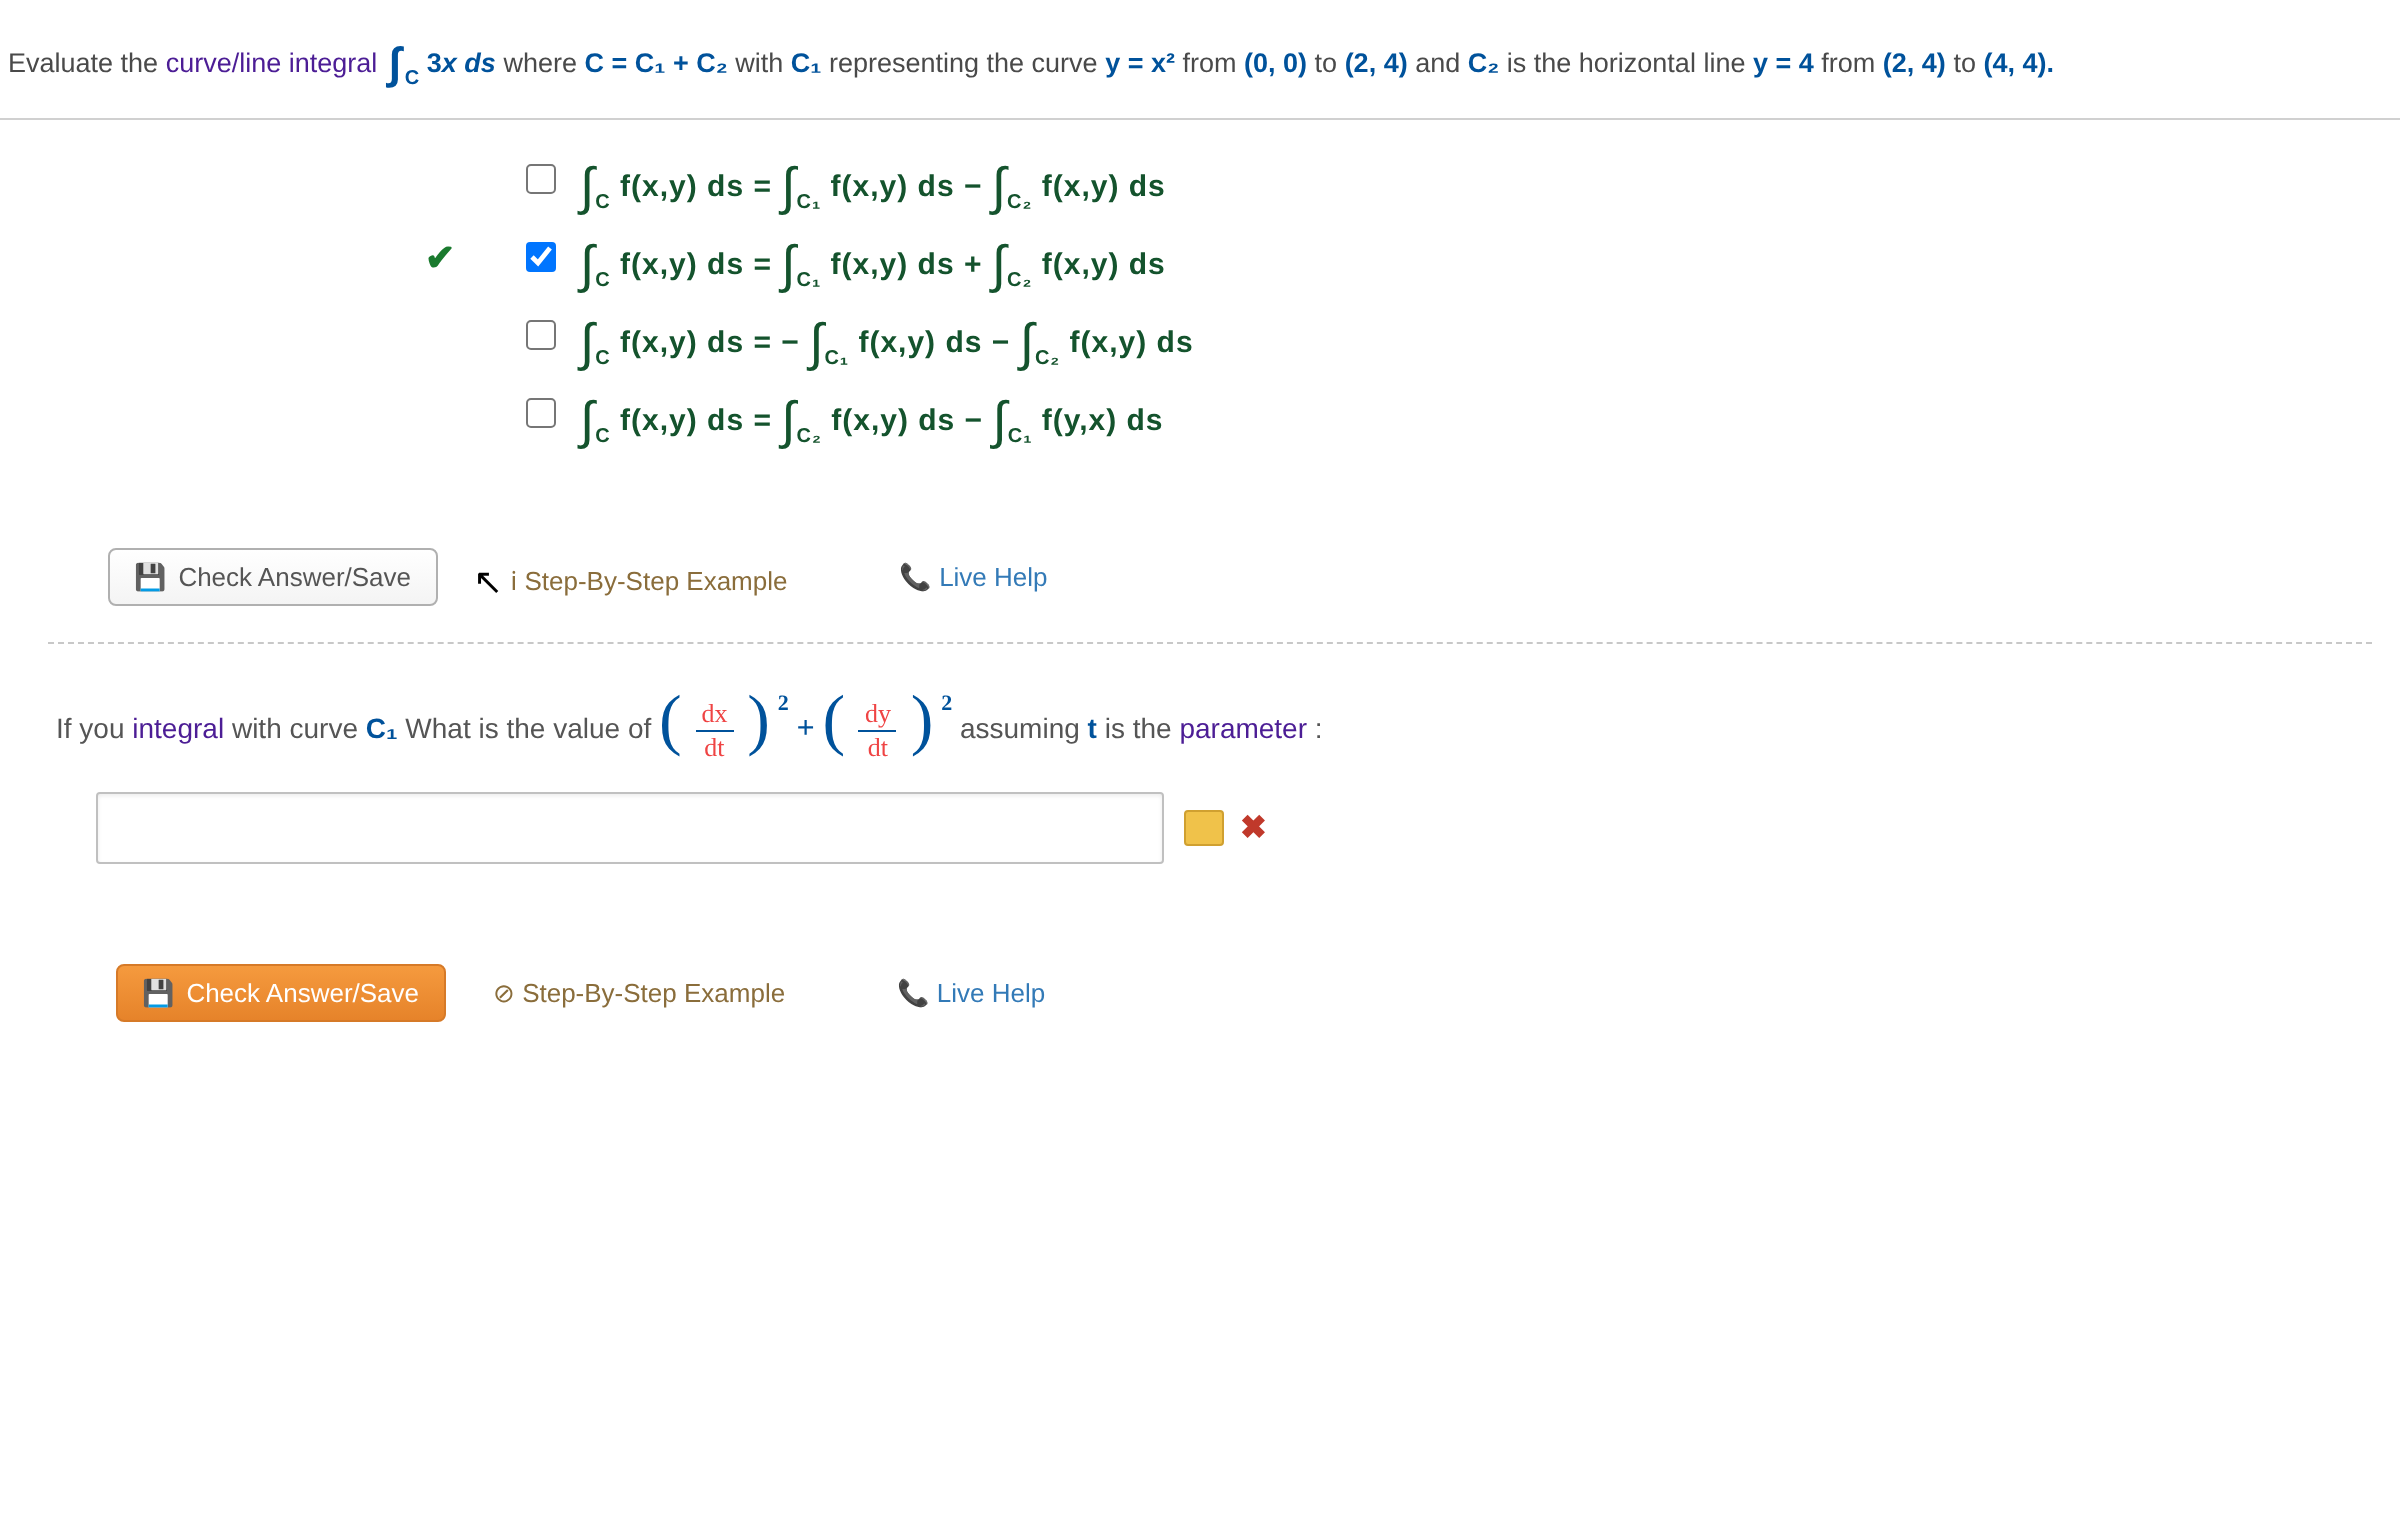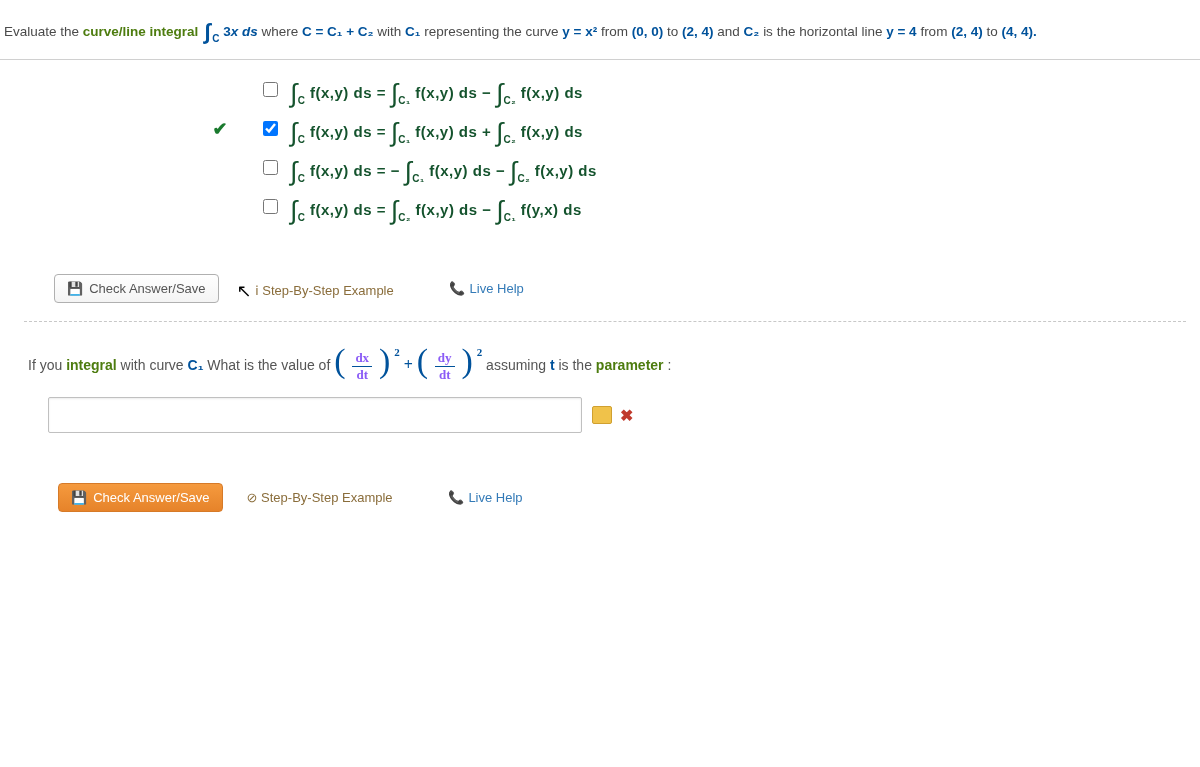--- a/index.html
+++ b/index.html
@@ -19,21 +19,21 @@
     min-height: 767px;
     padding: 0;
   }
   .problem-statement {
     padding: 10px 12px 12px 4px;
     border-bottom: 1px solid #d0d0d0;
     line-height: 1.7;
     font-size: 13.5px;
     color: #4a4a4a;
   }
-  .bold-term { color: #4d7c0f; font-weight: 700; }
+  .bold-term { color: #4c1d95; font-weight: 400; }
   .blue-math { color: #00529b; font-weight: 700; }
   .integral {
     display: inline-block;
     font-size: 22px;
     position: relative;
     top: 3px;
     color: #00529b;
     font-weight: 700;
     margin: 0 2px;
   }
@@ -126,22 +126,22 @@
   .question2 {
     padding: 18px 0 0 28px;
     font-size: 14px;
     color: #555;
   }
   .frac {
     display: inline-block;
     text-align: center;
     vertical-align: middle;
     font-family: "Times New Roman", serif;
-    color: #8b5cf6;
-    font-weight: 700;
+    color: #ef4444;
+    font-weight: 400;
     margin: 0 3px;
   }
   .frac .num { display: block; border-bottom: 1.5px solid #00529b; padding: 0 3px; font-size: 13px; }
   .frac .den { display: block; padding: 0 3px; font-size: 13px; }
   .paren-big {
     font-size: 34px;
     font-family: "Times New Roman", serif;
     color: #00529b;
     font-weight: 400;
     position: relative;

